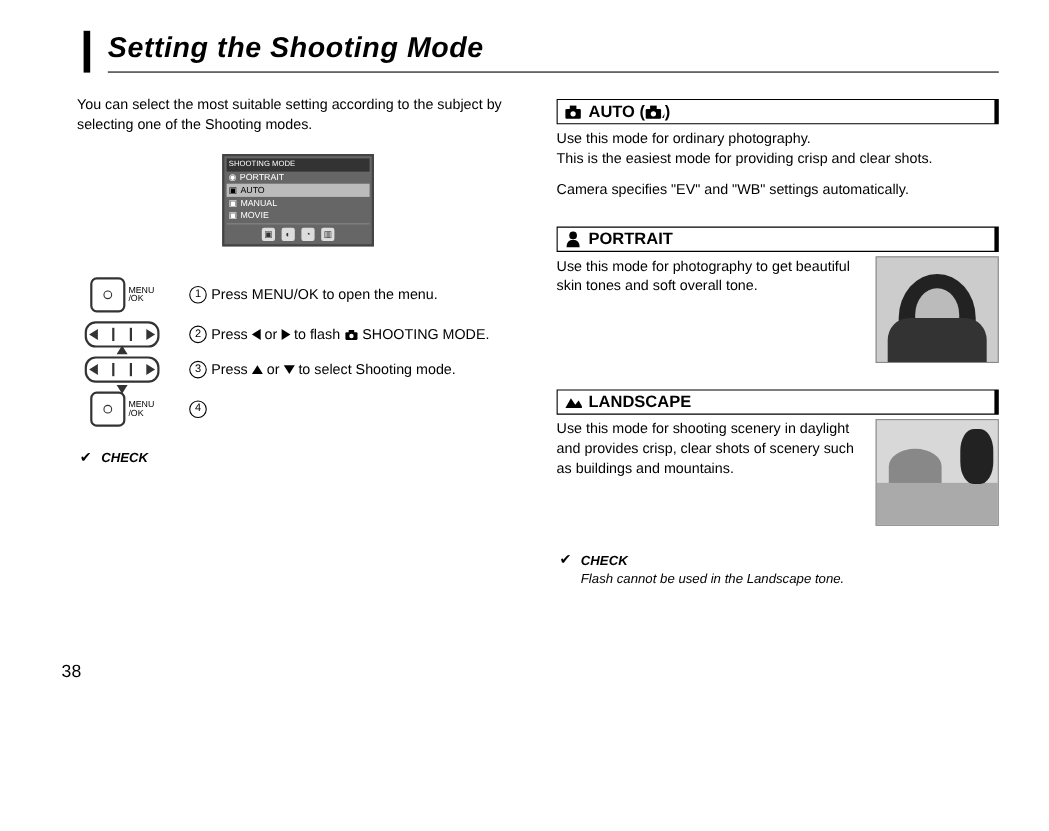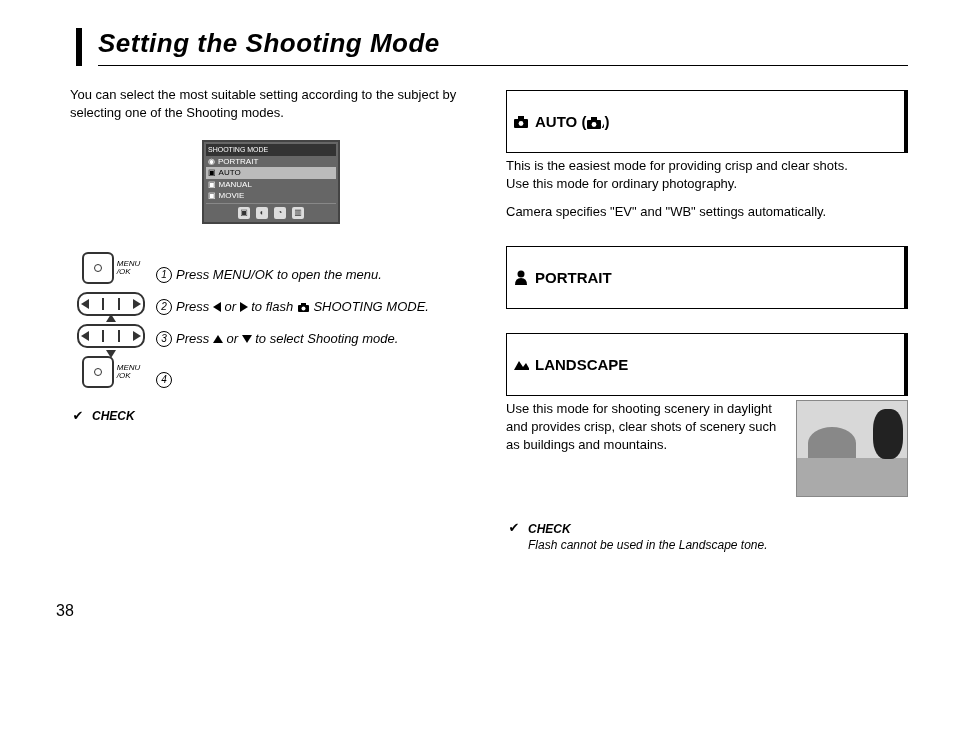--- a/index.html
+++ b/index.html
@@ -90,24 +90,23 @@
   align-items: center;
   justify-content: center;
   color: #333;
   font-size: 8px;
 }
 .steps {
   margin-top: 6px;
 }
 .step {
   display: flex;
-  align-items: flex-end;
-  gap: 4px;
+  align-items: center;
+  gap: 20px;
   margin-bottom: 8px;
-  font-style: italic;
 }
 .ctrl-img {
   width: 82px;
   flex: 0 0 82px;
   display: flex;
   align-items: center;
   justify-content: center;
 }
 .btn-menu {
   width: 28px;
@@ -171,21 +170,21 @@
 .check-ic {
   width: 16px; height: 16px;
   display: inline-flex; align-items: center; justify-content: center;
   font-size: 13px;
 }
 .check-body { flex: 1; font-style: italic; }
 .check-title { font-weight: 700; }
 .mode-head {
   border: 1px solid #000;
   border-right-width: 4px;
-  padding: 20px 6px;
+  padding: 0 6px;
   font-weight: 700;
   font-size: 15px;
   display: flex;
   align-items: center;
   gap: 6px;
   margin-bottom: 4px;
   margin-top: 4px;
 }
 .mode-head .ic {
   width: 16px; height: 16px; display: inline-flex; align-items: center; justify-content: center;
@@ -363,36 +362,44 @@
           </span>
           <span>
             <span>AUTO (</span><span class="cam-icon"><svg width="18" height="14">
                   <rect x="1" y="4" width="14" height="9" rx="1" fill="#000"></rect>
                   <rect x="5" y="1" width="6" height="4" fill="#000"></rect>
                   <circle cx="8" cy="8.5" r="2.4" fill="#fff"></circle>
                   <text x="16" y="12" font-size="10" font-family="Arial" font-style="italic" fill="#000">A</text>
                 </svg></span><span>)</span>
           </span>
         </div>
+        <div>Use this mode for ordinary photography.</div>
         <div>This is the easiest mode for providing crisp and clear shots.</div>
-        <div>Use this mode for ordinary photography.</div>
         <div style="height:10px"></div>
         <div>Camera specifies "EV" and "WB" settings automatically.</div>
       </div>
 
       <div class="mode-block">
         <div class="mode-head">
           <span class="ic">
             <svg width="16" height="16">
                 <circle cx="8" cy="5" r="3.5" fill="#000"></circle>
                 <path d="M2 16 Q2 9 8 9 Q14 9 14 16 Z" fill="#000"></path>
               </svg>
           </span>
           <span>PORTRAIT</span>
         </div>
+        <div class="mode-row">
+          <div class="mode-txt">Use this mode for photography to get beautiful skin tones and soft overall tone.</div>
+          <div class="sample">
+            <div class="portrait-hair"></div>
+            <div class="portrait-face"></div>
+            <div class="portrait-body"></div>
+          </div>
+        </div>
       </div>
 
       <div class="mode-block">
         <div class="mode-head">
           <span class="ic">
             <svg width="18" height="14">
                 <path d="M1 13 L6 4 L10 10 L13 6 L17 13 Z" fill="#000"></path>
               </svg>
           </span>
           <span>LANDSCAPE</span>

